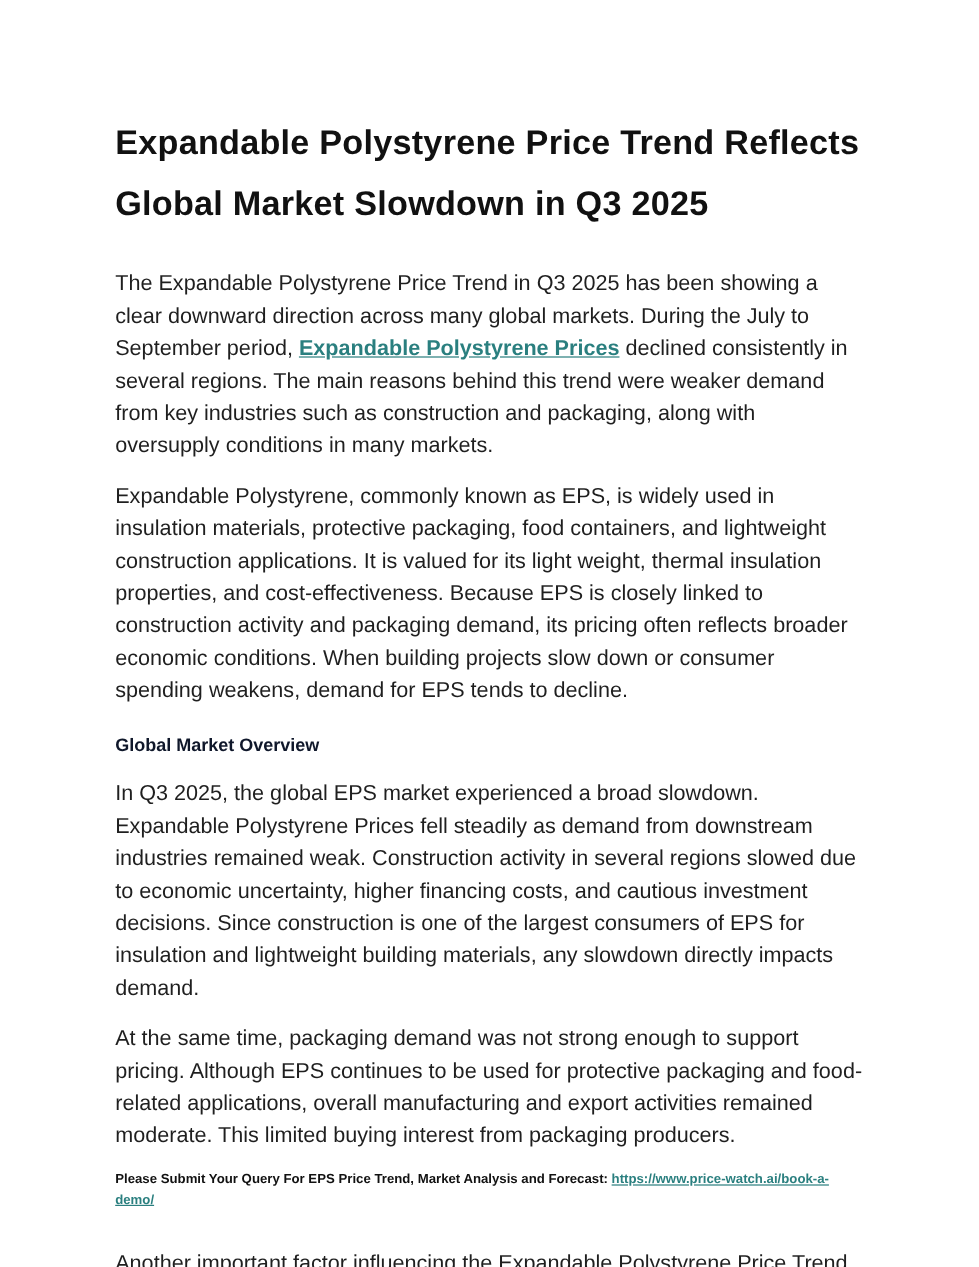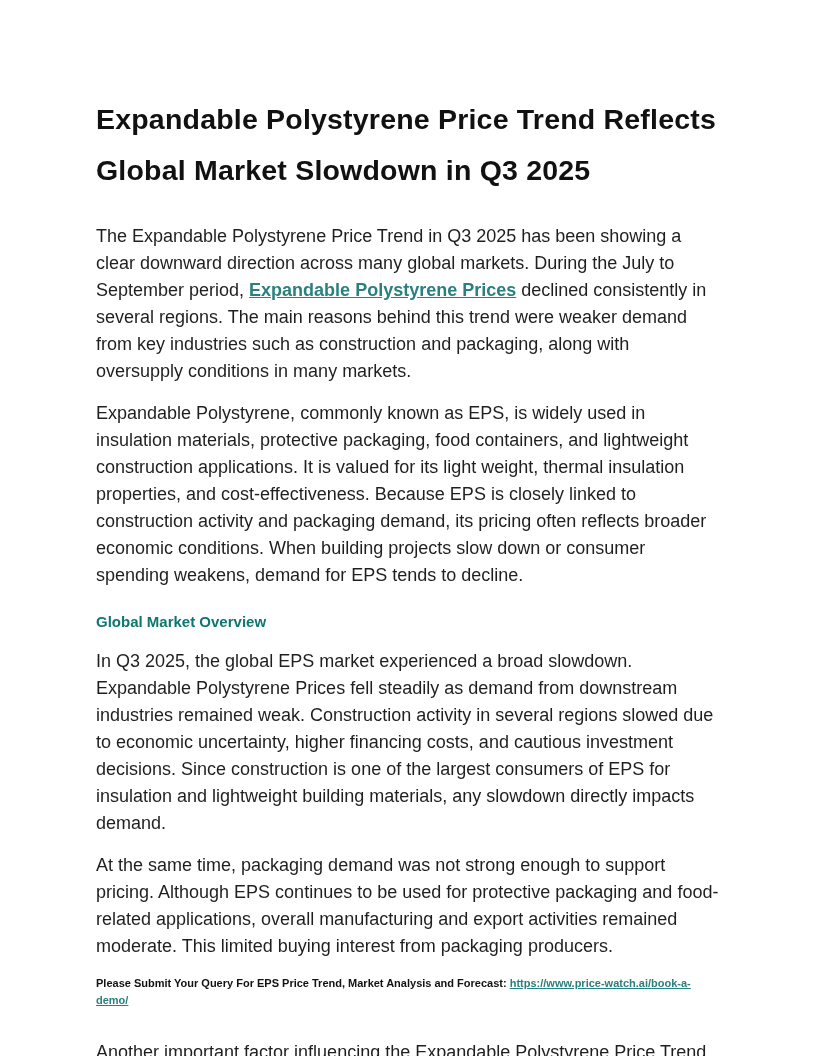--- a/index.html
+++ b/index.html
@@ -27,21 +27,21 @@
   }
   p.body-para {
     font-size: 18px;
     line-height: 1.5;
     margin-bottom: 15px;
     color: #1f1f1f;
   }
   h2.section-heading {
     font-size: 15px;
     font-weight: 700;
-    color: #0f766e;
+    color: #0f172a;
     margin: 22px 0 15px 0;
     line-height: 1.5;
   }
   .cta-para {
     font-size: 11px;
     line-height: 1.5;
     margin-bottom: 31px;
     font-weight: 700;
     color: #111111;
   }

